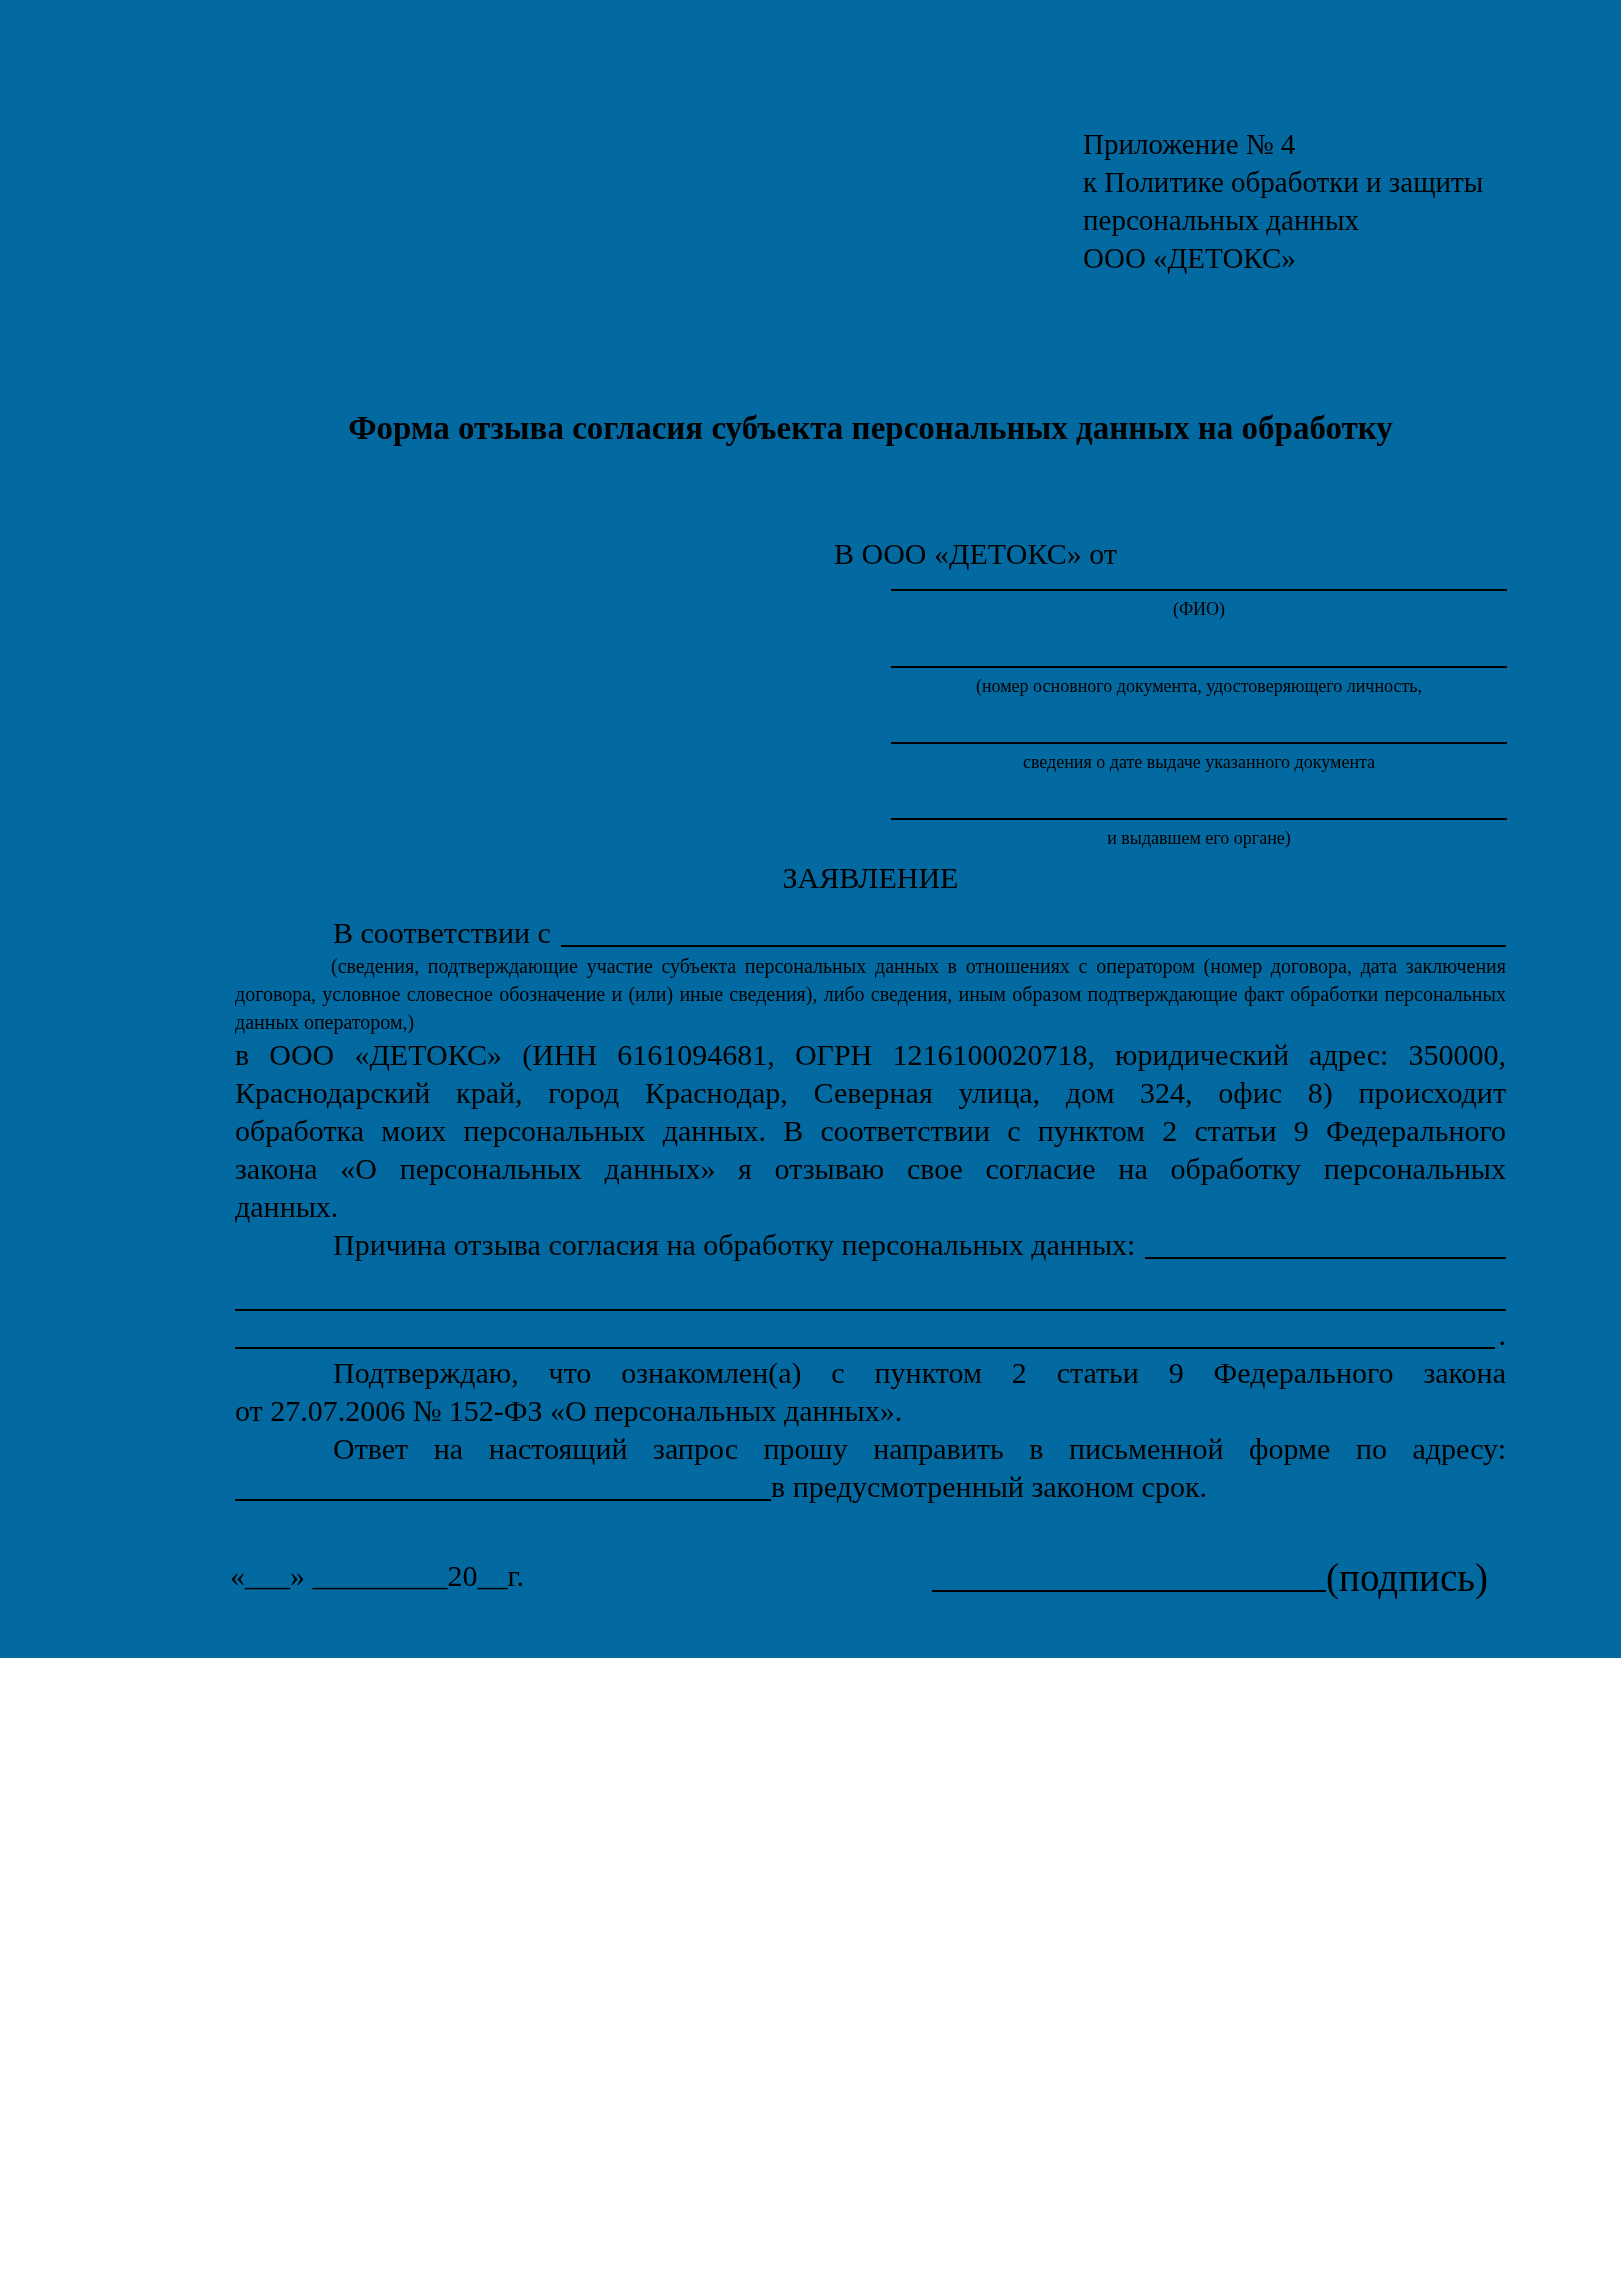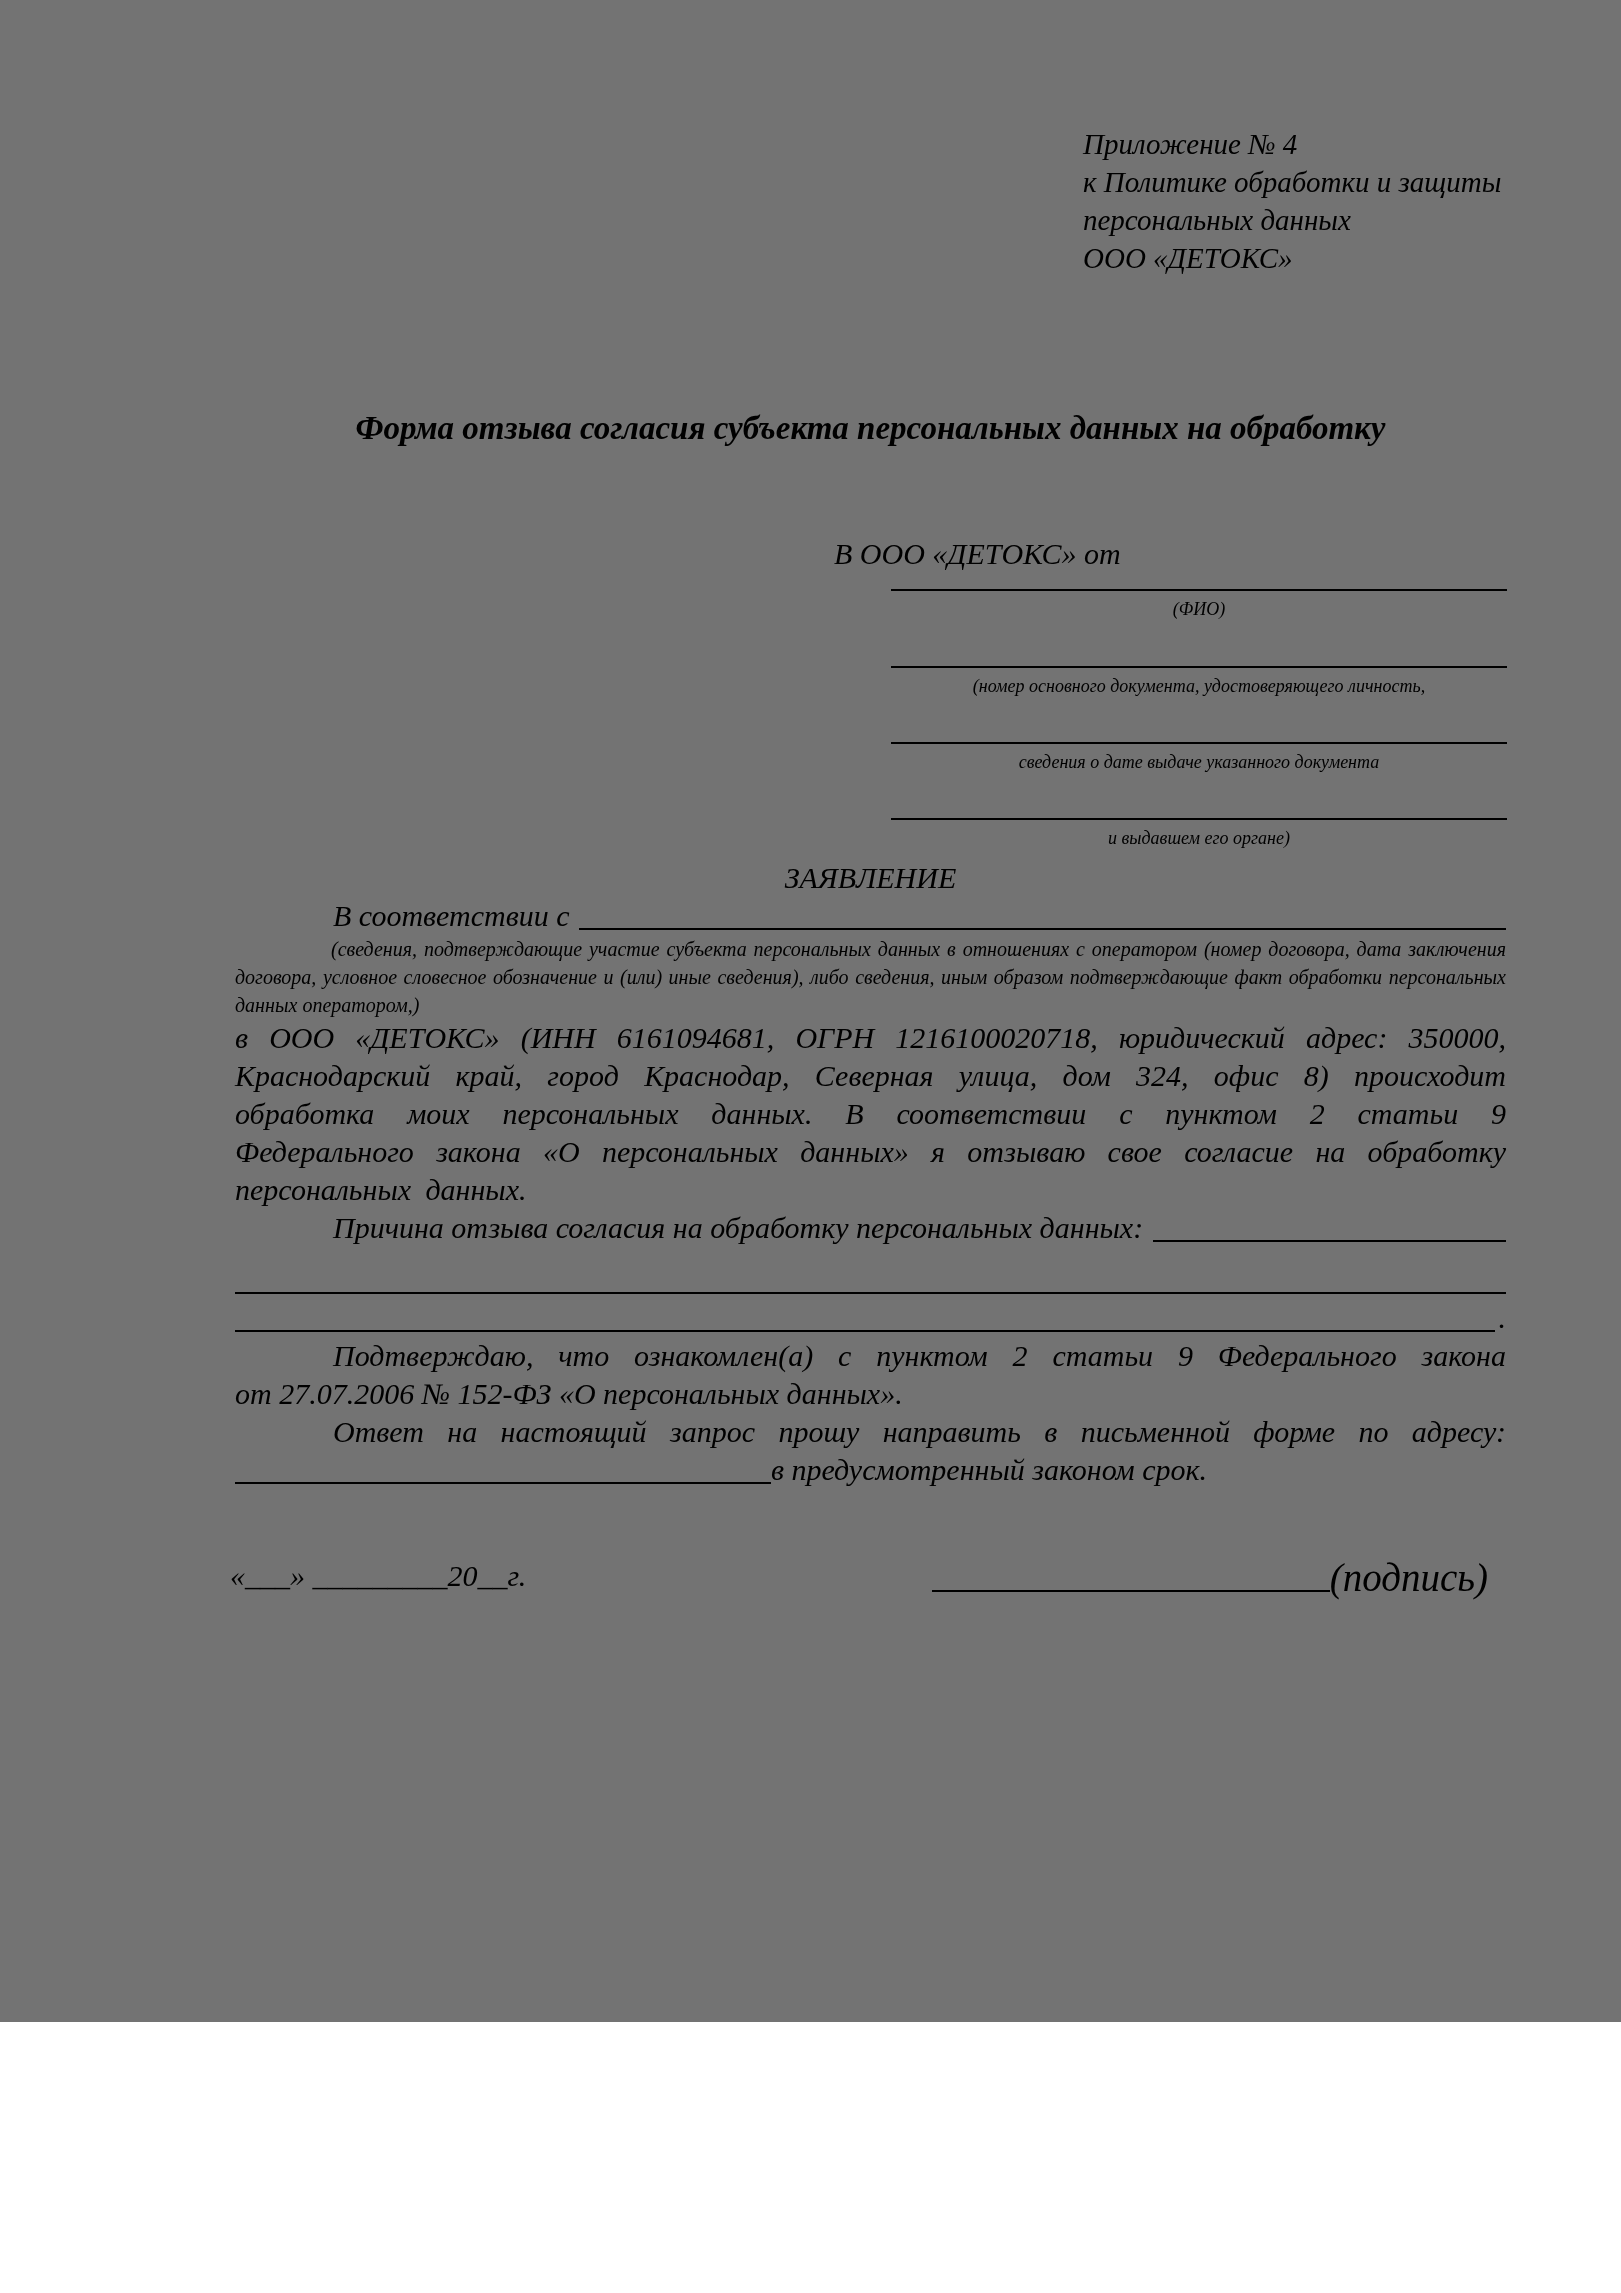--- a/index.html
+++ b/index.html
@@ -1,38 +1,37 @@
 <!DOCTYPE html>
 <html><head>
 <meta charset="utf-8">
 <style>
   html,body { margin:0; padding:0; background:#ffffff; }
   .page {
-    position:relative; width:1621px; height:2022px; background:#737373;
+    position:relative; width:1621px; height:1658px; background:#0369a1;
     color:#000; font-family:"Liberation Serif","DejaVu Serif",serif;
     overflow:hidden;
-    font-style:italic;
   }
   
   .annex { position:absolute; left:1083px; top:125px; font-size:29px; line-height:38px; }
   
   .doc-title {
     position:absolute; left:235px; top:405px; width:1271px;
     text-align:center; font-weight:bold; font-size:33px; line-height:46px;
   }
   
   .to-line { position:absolute; left:834px; top:537px; font-size:30px;text-align:right; }
   .addr-row { position:absolute; left:891px; width:616px; border-top:2.9px solid #000; text-align:center; }
   .addr-row .caption { font-size:18px; line-height:25.5px; padding-top:5.9px; }
   .r1 { top:589px; } .r2 { top:666px; } .r3 { top:742px; } .r4 { top:818px; }
   
   .main { position:absolute; left:235px; top:859px; width:1271px; font-size:30px; line-height:38px; }
   .heading { text-align:center; }
   .accordance { display:flex; }
-  .accordance .label { margin-left:98px; white-space:nowrap; }
+  .accordance .label { margin-left:98px; white-space:nowrap;margin-top:17px; }
   .fill { flex:1 1 auto; border-bottom:2.9px solid #000; align-self:flex-end; margin-bottom:4.9px; height:0; }
   .fill-gap { margin-left:9.8px; }
   .fine-print { font-size:20px; line-height:28px; text-align:justify; text-indent:96px; }
   .body-par { text-align:justify; word-spacing:6.9px; }
   .reason { display:flex; }
   .reason .label { margin-left:98px; white-space:nowrap; }
   .blank-row { display:flex; height:38px; }
   .blank-row.first { margin-top:13.7px; }
   .period { flex:0 0 auto; padding-left:3.9px; }
   .stretch-line { text-align:justify; text-align-last:justify; -moz-text-align-last:justify; text-indent:98px; }

